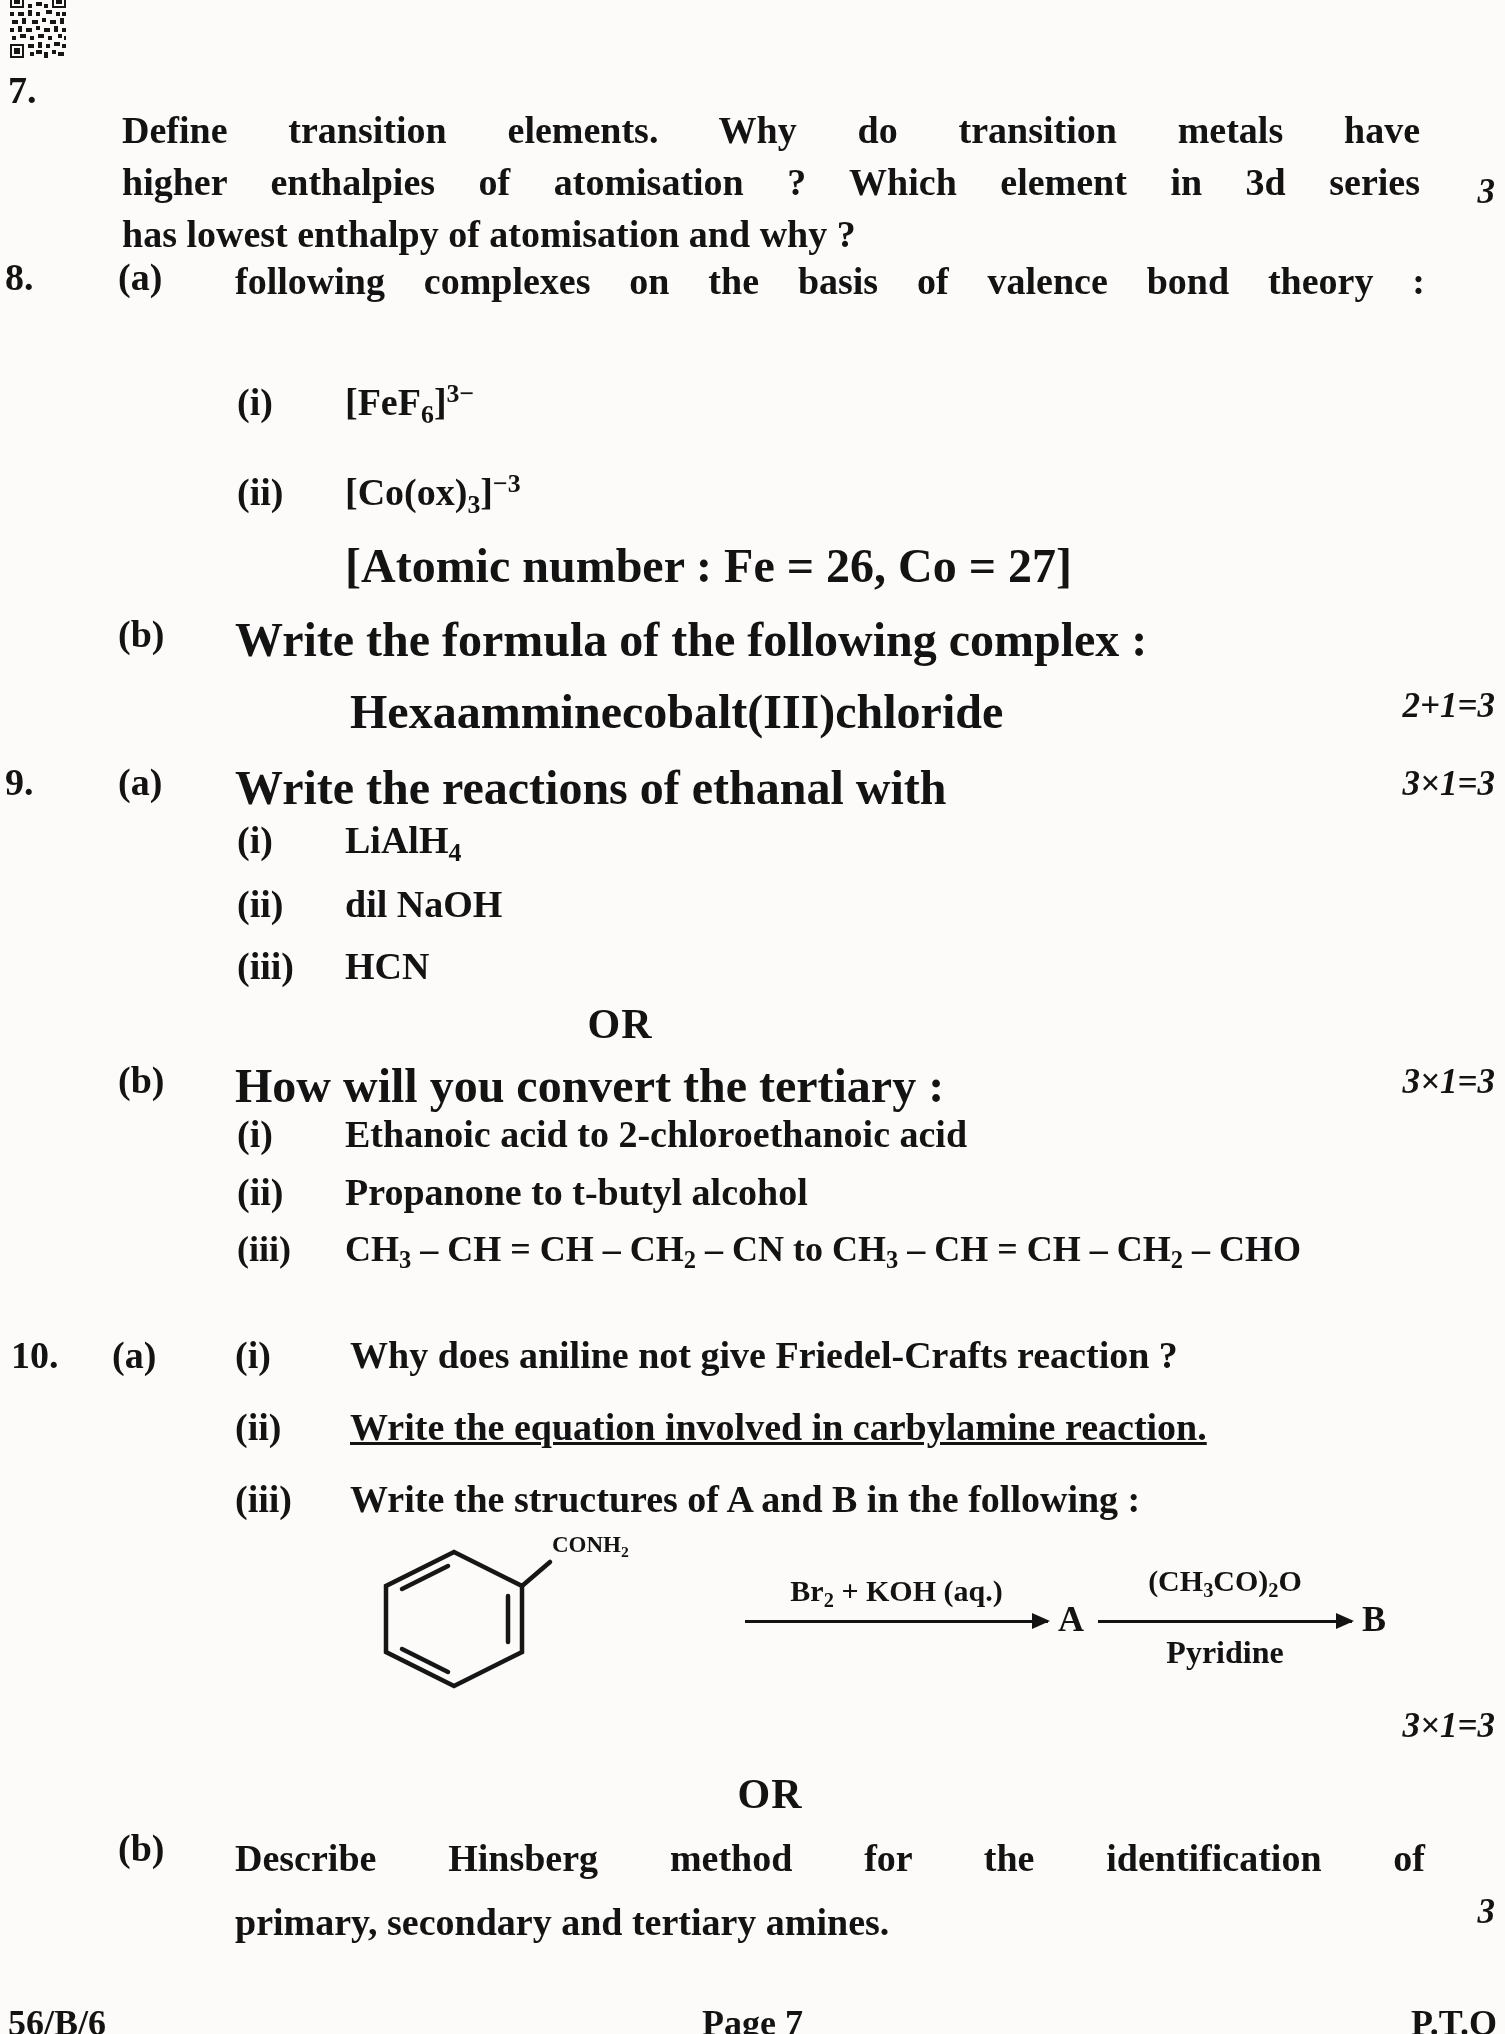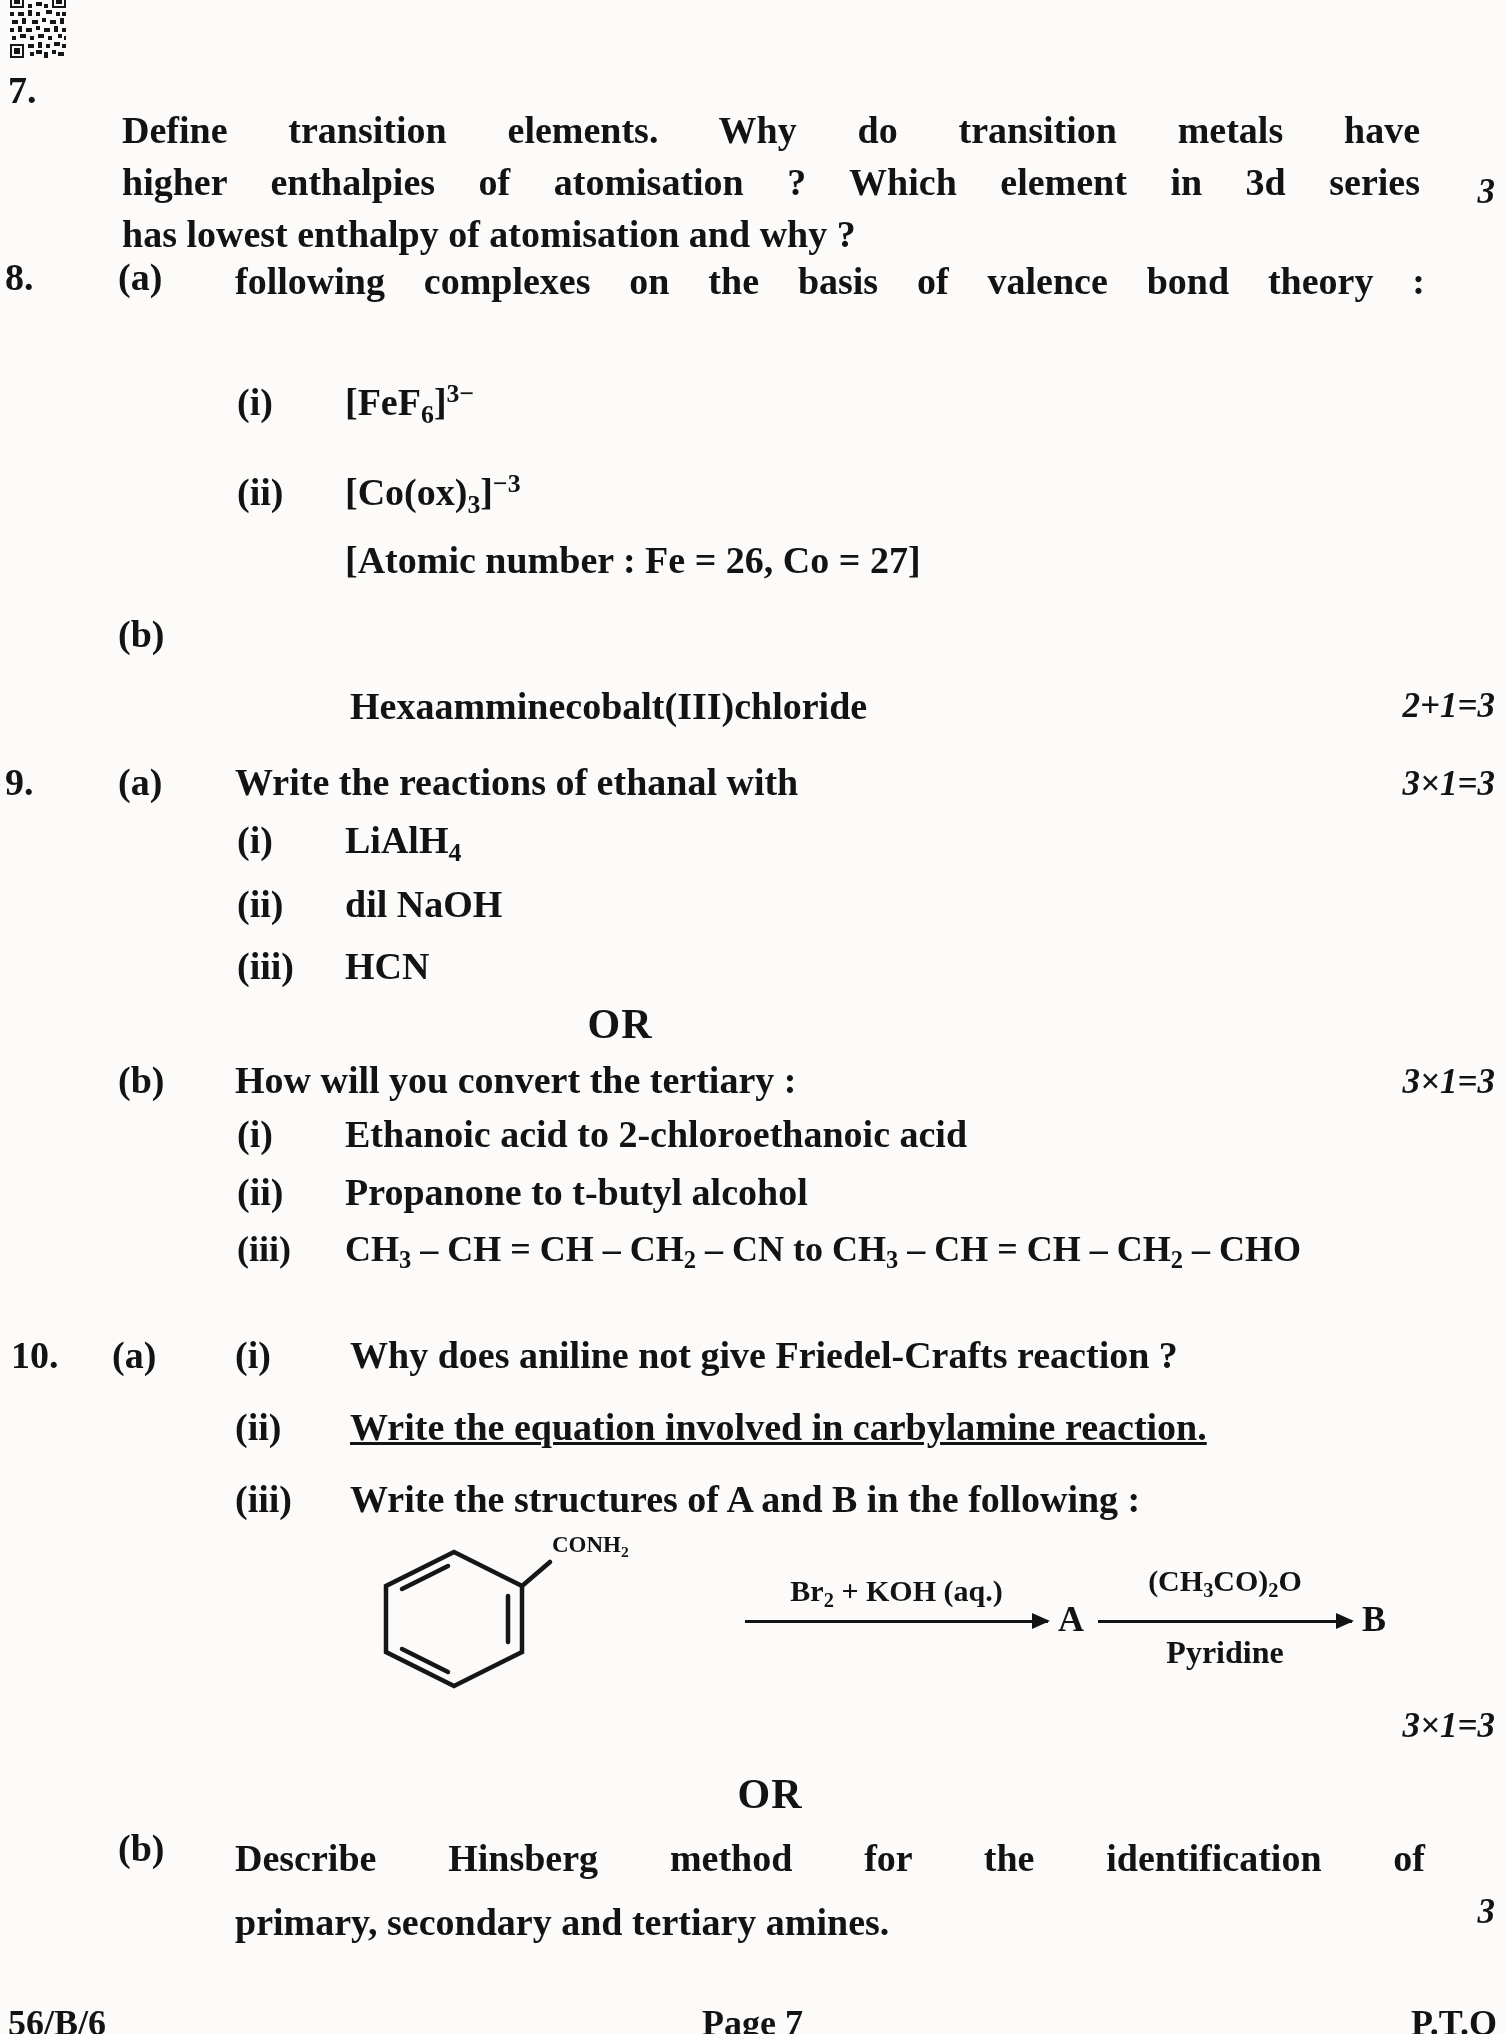--- a/index.html
+++ b/index.html
@@ -4,21 +4,21 @@
 <style>
   html,body{margin:0;padding:0;background:#d9d9d9;}
   .page{
     position:relative;width:1505px;height:2034px;margin:0 auto;
     background:#fcfbfa;overflow:hidden;color:#131313;
     font-family:"Liberation Serif","DejaVu Serif",serif;font-weight:bold;
   }
   .abs{position:absolute;}
   .qnum{font-size:38px;}
   .plabel{font-size:38px;}
-  .body-text{font-size:38px;}
+  .body-text{font-size:48px;}
   .para{line-height:52px;font-size:38px;}
   .jline{text-align:justify;text-align-last:justify;}
   .itemrow{position:absolute;font-size:38px;white-space:nowrap;}
   .ilabel{display:inline-block;width:108px;}
   .ilabel-w{display:inline-block;width:115px;}
   sub,sup{font-size:0.68em;line-height:0;vertical-align:baseline;position:relative;}
   sub{top:0.30em;}
   sup{top:-0.52em;}
   .marks{position:absolute;right:10px;font-size:35px;font-style:italic;white-space:nowrap;}
   .or{position:absolute;font-size:42px;text-align:center;letter-spacing:1px;}
@@ -119,20 +119,21 @@
 
   <div class="itemrow" style="left:237px;top:380px;">
     <span class="ilabel">(i)</span><span>[FeF<sub>6</sub>]<sup>3−</sup></span>
   </div>
   <div class="itemrow" style="left:237px;top:470px;">
     <span class="ilabel">(ii)</span><span>[Co(ox)<sub>3</sub>]<sup>−3</sup></span>
   </div>
   <div class="abs body-text" style="left:345px;top:538px;">[Atomic number : Fe = 26, Co = 27]</div>
 
   <div class="abs plabel" style="left:118px;top:612px;">(b)</div>
+  <div class="abs body-text" style="left:235px;top:612px;">Write the formula of the following complex :</div>
   <div class="abs body-text" style="left:350px;top:684px;">Hexaamminecobalt(III)chloride</div>
   <div class="marks" style="top:686px;">2+1=3</div>
 
   <div class="abs qnum" style="left:5px;top:760px;">9.</div>
   <div class="abs plabel" style="left:118px;top:760px;">(a)</div>
   <div class="abs body-text" style="left:235px;top:760px;">Write the reactions of ethanal with</div>
   <div class="marks" style="top:764px;">3×1=3</div>
 
   <div class="itemrow" style="left:237px;top:818px;">
     <span class="ilabel">(i)</span><span>LiAlH<sub>4</sub></span>

